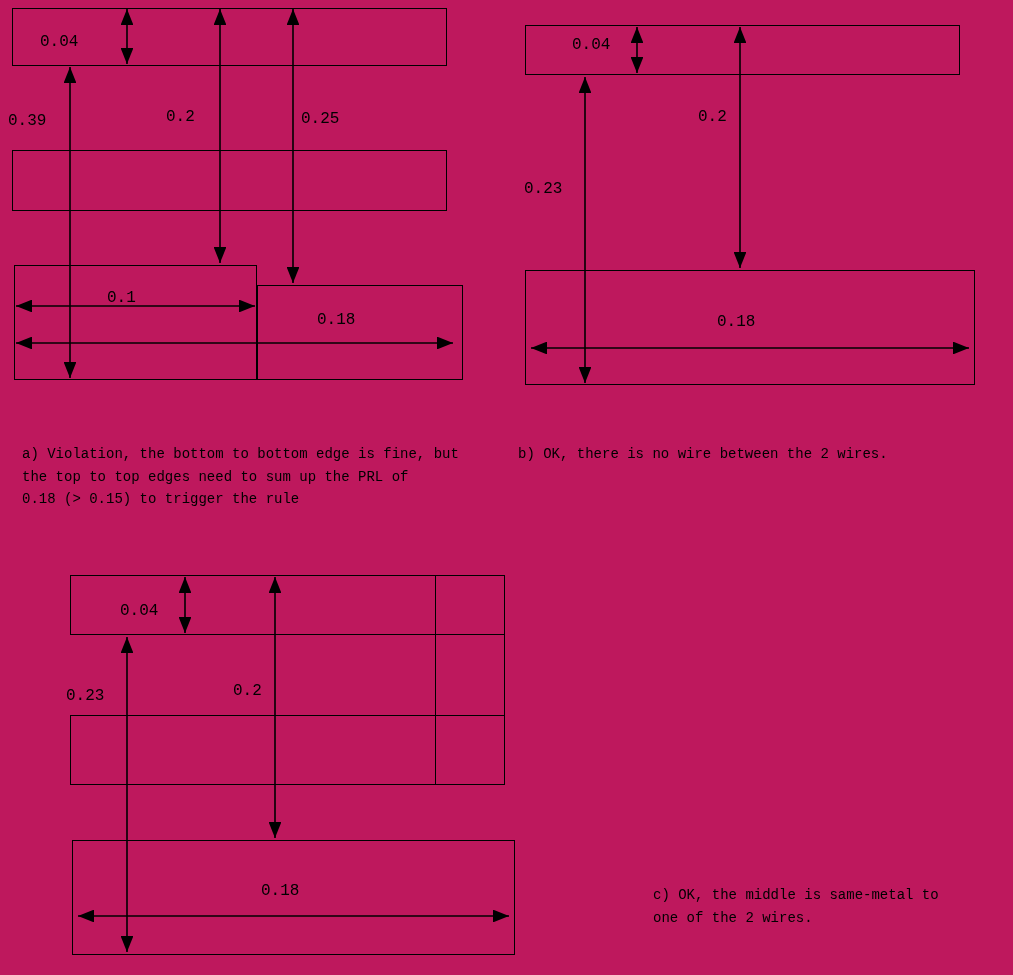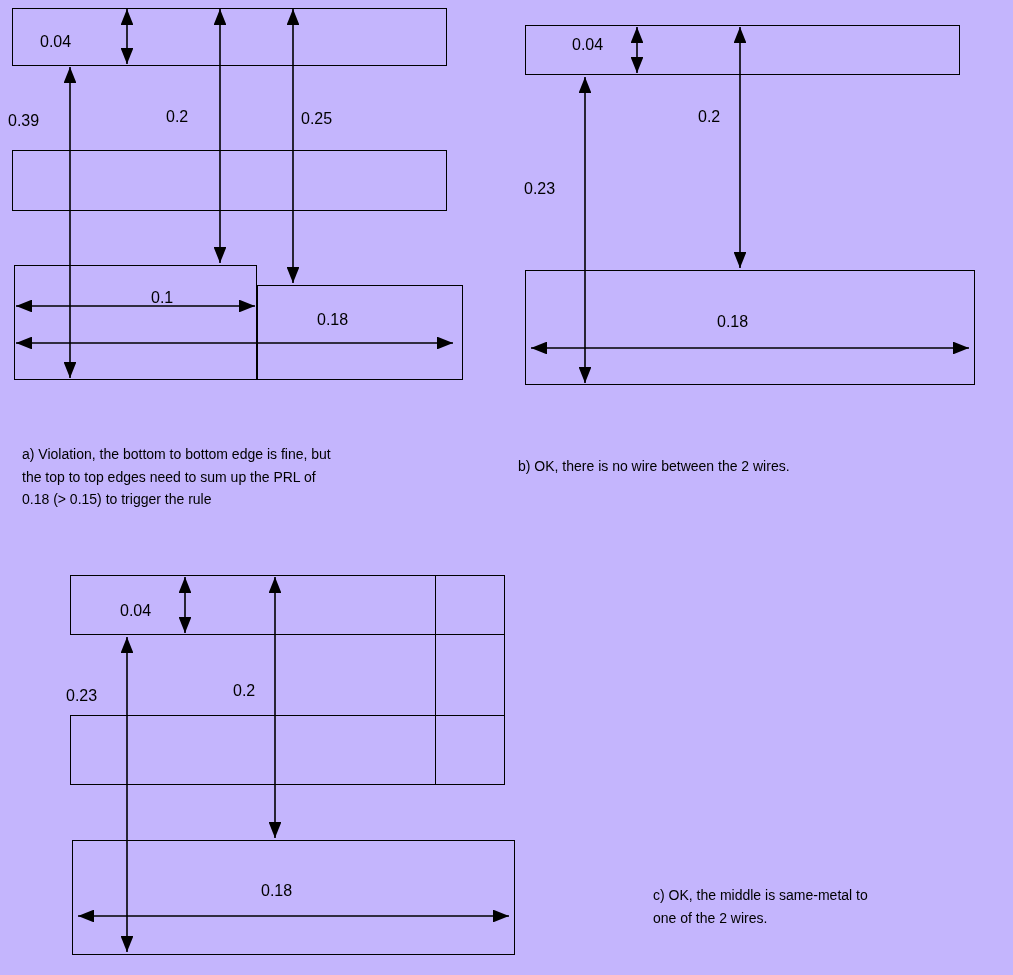--- a/index.html
+++ b/index.html
@@ -5,22 +5,23 @@
   * { margin: 0; padding: 0; box-sizing: border-box; }
   html, body { background: #ffffff; }
   body {
     font-family: "Liberation Sans", sans-serif;
     color: #000000;
   }
   .canvas {
     position: relative;
     width: 1013px;
     height: 975px;
-    background: #c4b5fd;
+    background: #be185d;
     overflow: hidden;
+    font-family: Liberation Mono, monospace;
   }
   .wire {
     position: absolute;
     border: 1.5px solid #000000;
     background: transparent;
   }
   svg.arrows {
     position: absolute;
     left: 0;
     top: 0;
@@ -82,40 +83,40 @@
     <line x1="185" y1="577" x2="185" y2="633" marker-start="url(#ah)" marker-end="url(#ah)"></line>
     <line x1="127" y1="637" x2="127" y2="952" marker-start="url(#ah)" marker-end="url(#ah)"></line>
     <line x1="275" y1="577" x2="275" y2="838" marker-start="url(#ah)" marker-end="url(#ah)"></line>
     <line x1="78" y1="916" x2="509" y2="916" marker-start="url(#ah)" marker-end="url(#ah)"></line>
   </svg>
 
   <div class="dim-label" style="left:40px;  top:33px;">0.04</div>
   <div class="dim-label" style="left:8px;   top:112px;">0.39</div>
   <div class="dim-label" style="left:166px; top:108px;">0.2</div>
   <div class="dim-label" style="left:301px; top:110px;">0.25</div>
-  <div class="dim-label" style="left:107px; top:289px;margin-left:44px;">0.1</div>
+  <div class="dim-label" style="left:107px; top:289px;">0.1</div>
   <div class="dim-label" style="left:317px; top:311px;">0.18</div>
 
   <div class="dim-label" style="left:572px; top:36px;">0.04</div>
   <div class="dim-label" style="left:524px; top:180px;">0.23</div>
   <div class="dim-label" style="left:698px; top:108px;">0.2</div>
   <div class="dim-label" style="left:717px; top:313px;">0.18</div>
 
   <div class="dim-label" style="left:120px; top:602px;">0.04</div>
   <div class="dim-label" style="left:66px;  top:687px;">0.23</div>
   <div class="dim-label" style="left:233px; top:682px;">0.2</div>
   <div class="dim-label" style="left:261px; top:882px;">0.18</div>
 
   <div class="caption" style="left:22px; top:443px;">
     <div>a) Violation, the bottom to bottom edge is fine, but</div>
     <div>the top to top edges need to sum up the PRL of</div>
     <div>0.18 (&gt; 0.15) to trigger the rule</div>
   </div>
 
-  <div class="caption" style="left:518px; top:443px;margin-top:12px;">
+  <div class="caption" style="left:518px; top:443px;">
     <div>b) OK, there is no wire between the 2 wires.</div>
   </div>
 
   <div class="caption" style="left:653px; top:884px;">
     <div>c) OK, the middle is same-metal to</div>
     <div>one of the 2 wires.</div>
   </div>
 
 </div>
 

